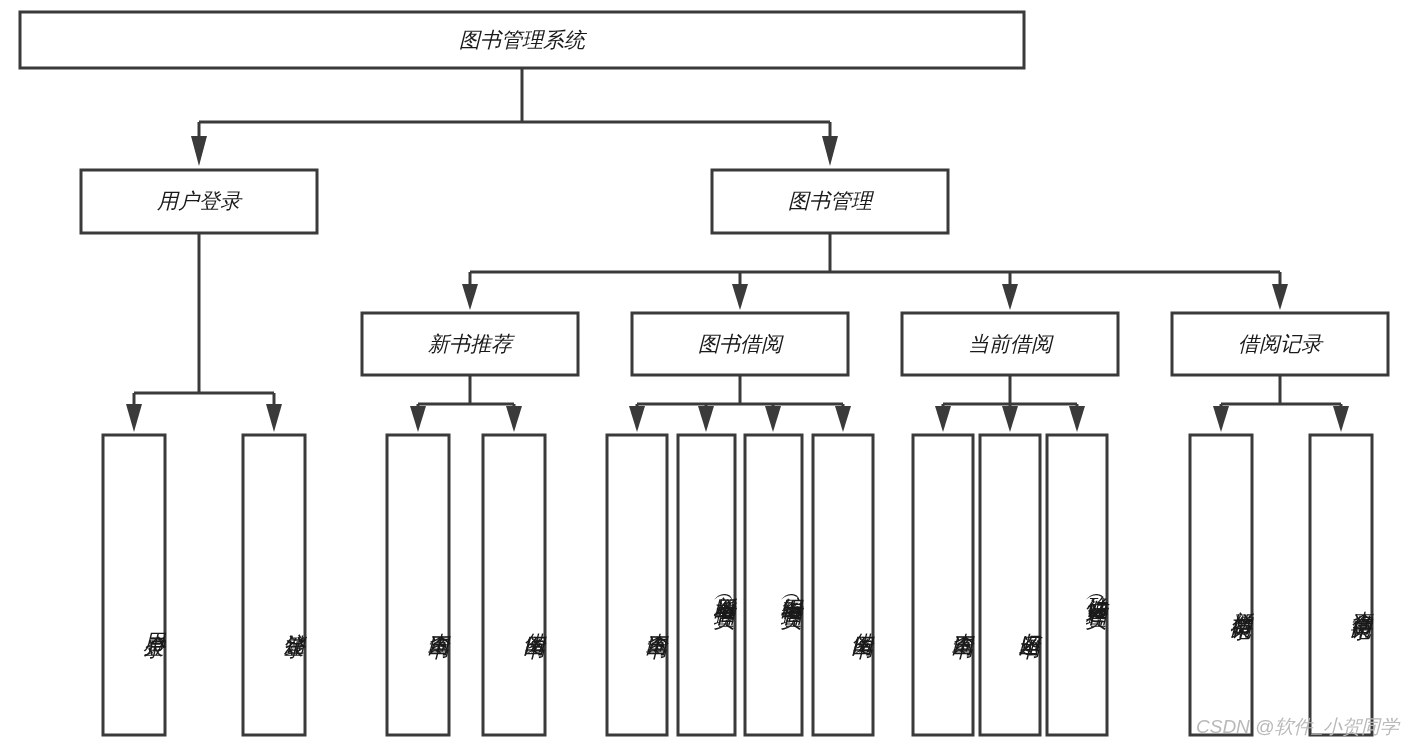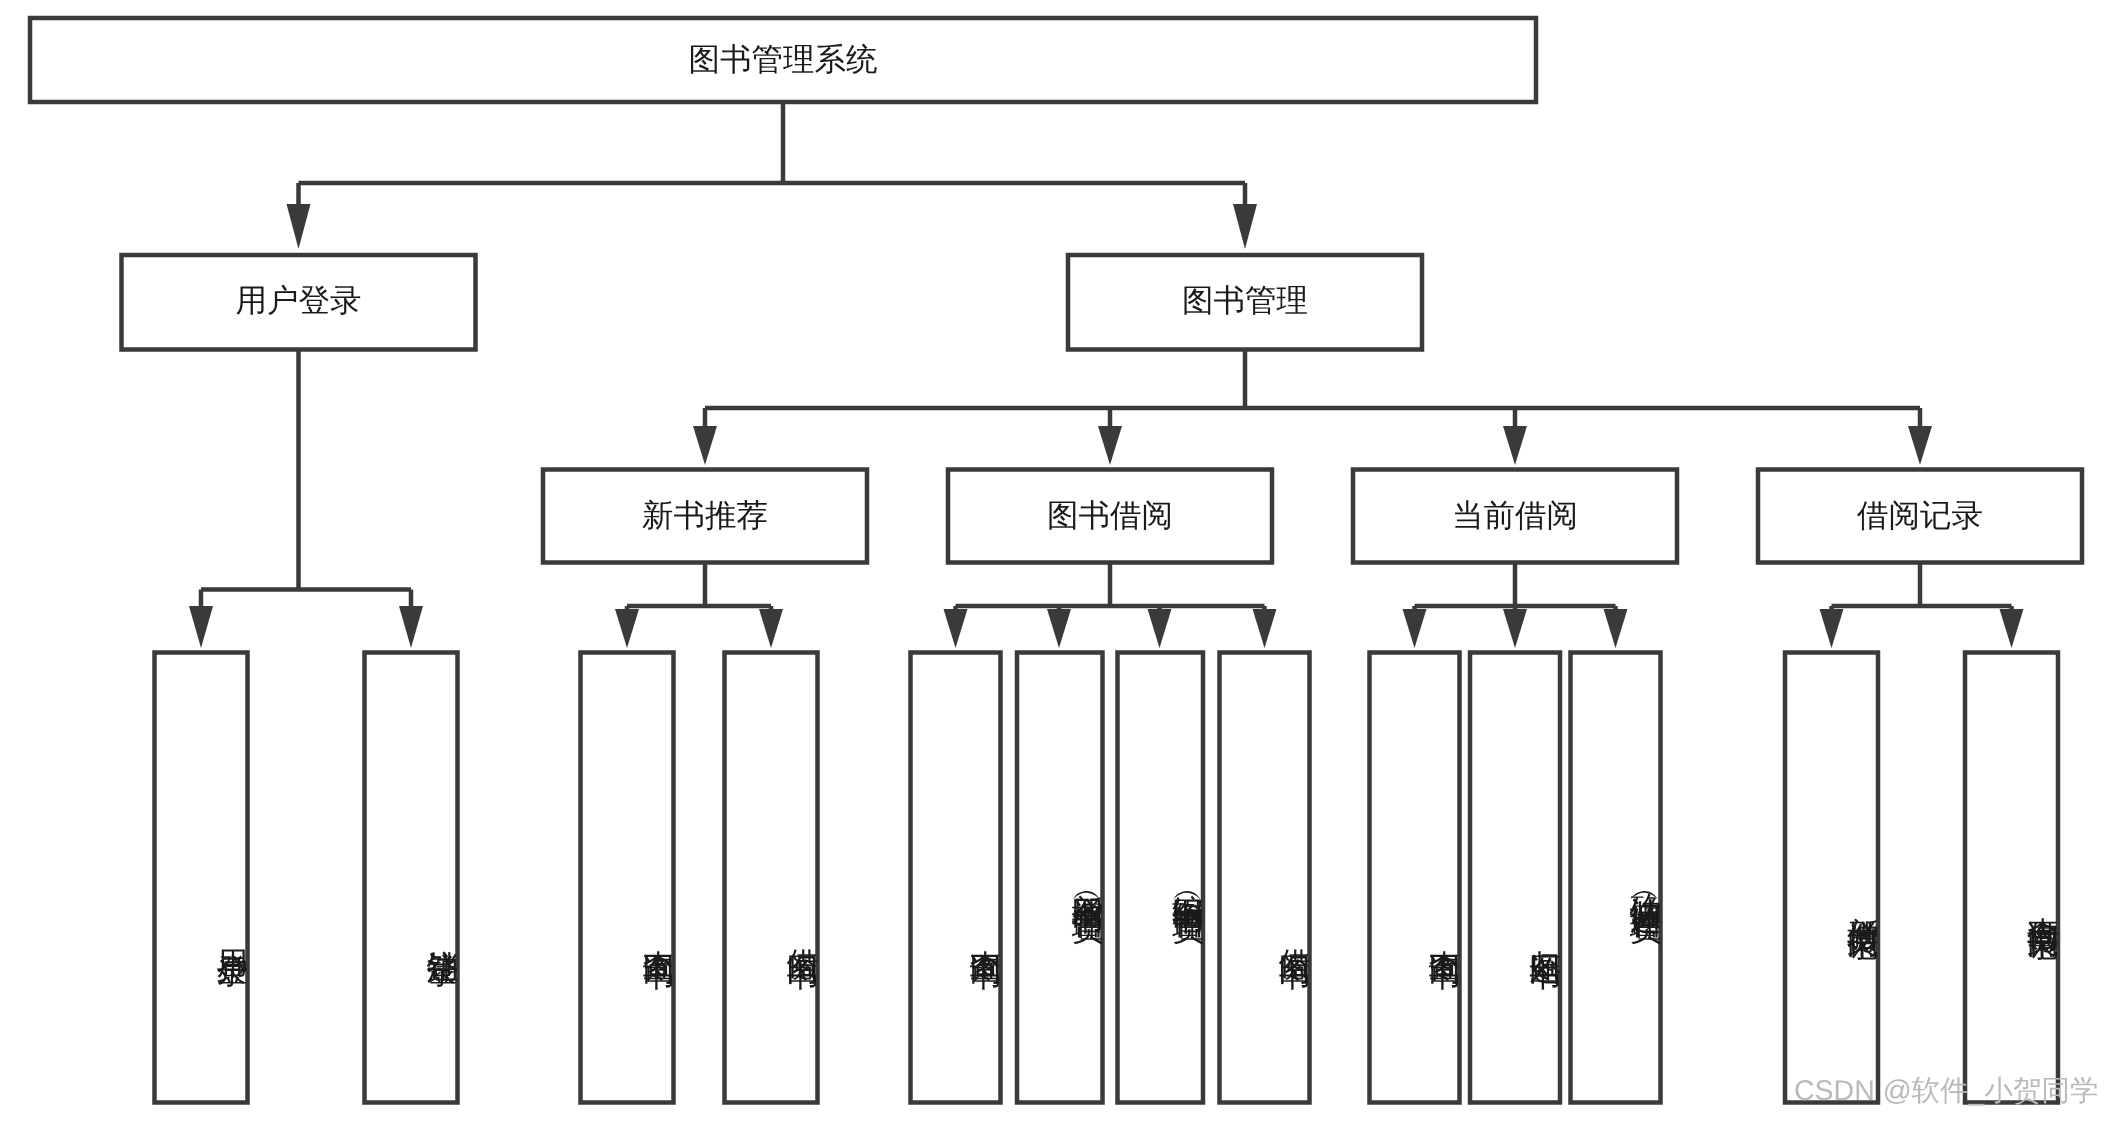--- a/index.html
+++ b/index.html
@@ -11,20 +11,21 @@
     width: 1405px;
     height: 747px;
     font-family: "Liberation Sans", "DejaVu Sans", sans-serif;
     overflow: hidden;
   }
   #diagram-root {
     position: relative;
     width: 1405px;
     height: 553px;
     background: #ffffff;
+    font-style: italic;
   }
   svg#flow-svg {
     position: absolute;
     left: 0;
     top: 0;
     width: 1405px;
     height: 747px;
     display: block;
   }
   .node-rect {

